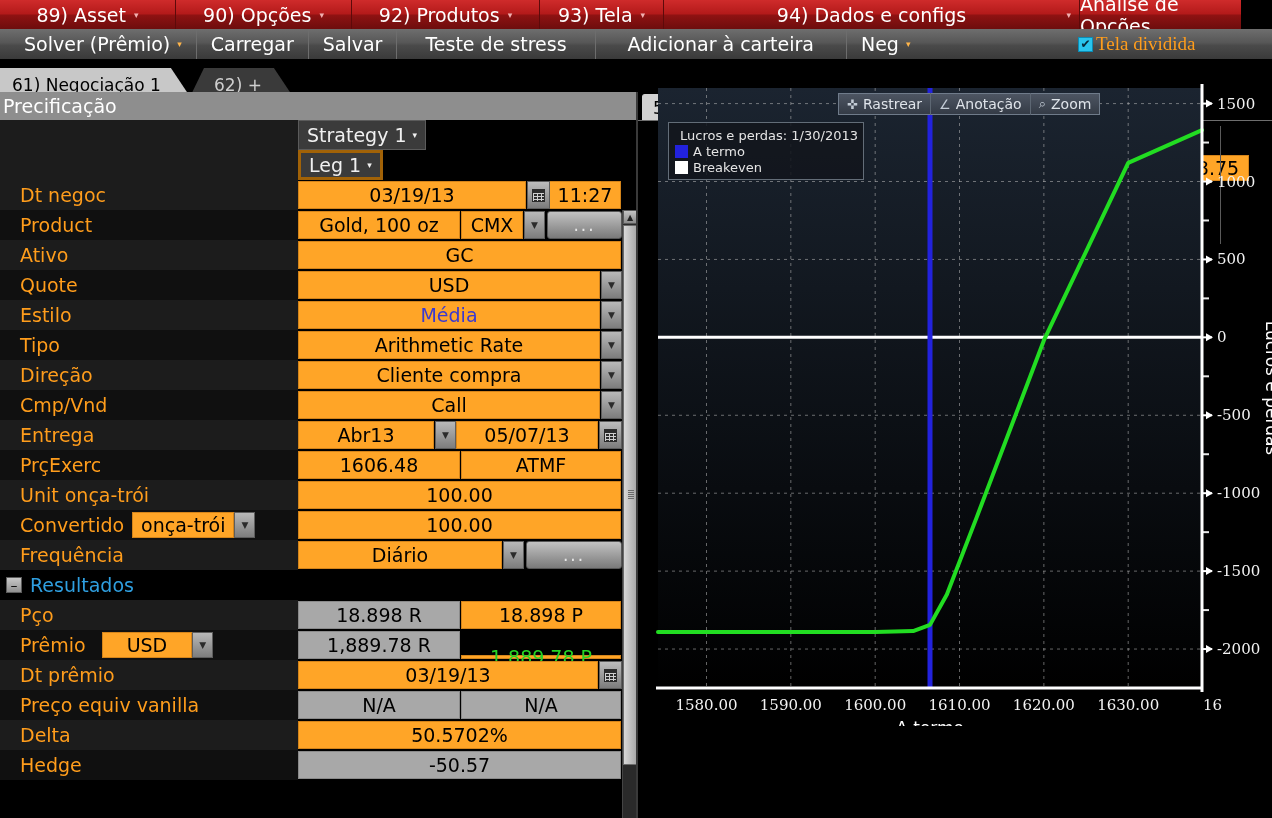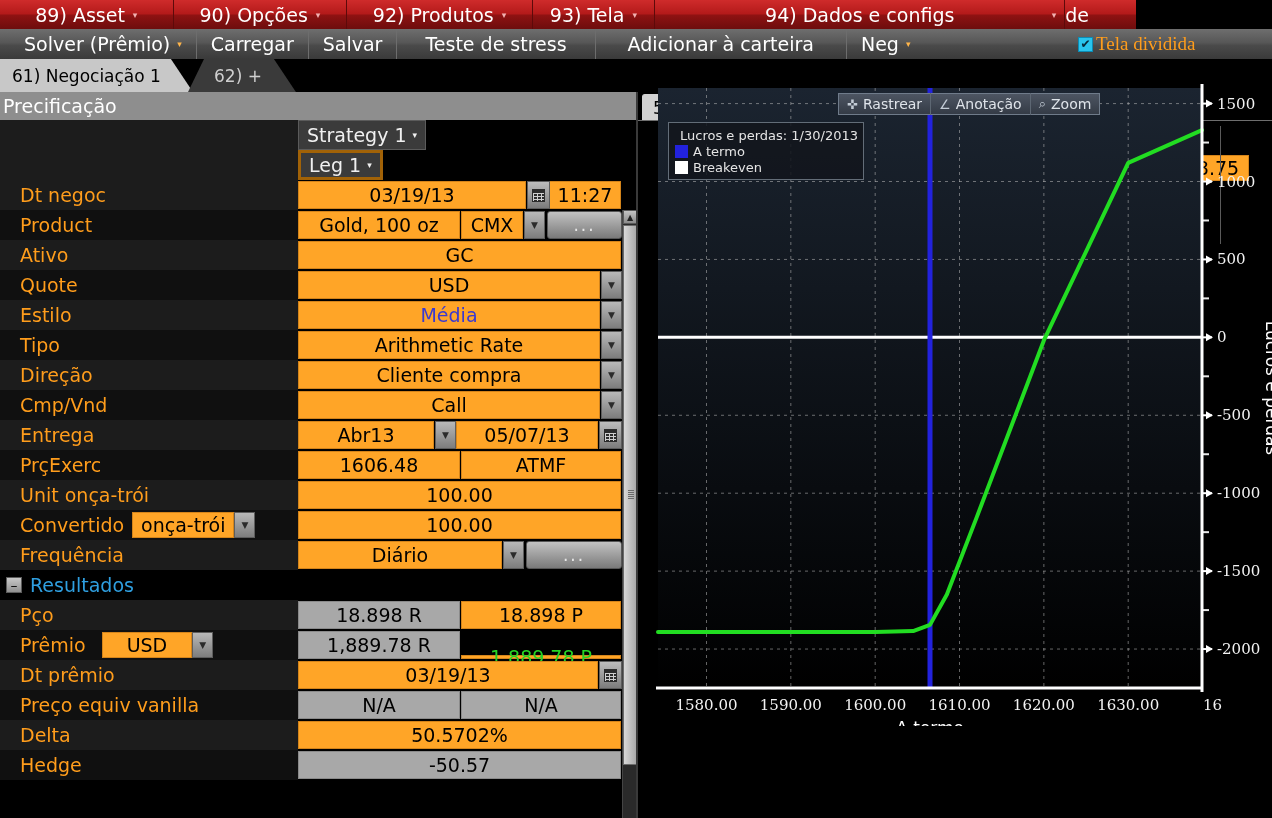--- a/index.html
+++ b/index.html
@@ -6,21 +6,21 @@
   * { box-sizing: border-box; margin:0; padding:0; }
   html,body {
     width:1272px; height:818px;
     background:#000;
     font-family:"DejaVu Sans","Liberation Sans",sans-serif;
     overflow:hidden;
   }
   #app { position:relative; width:1272px; height:818px; background:#000; }
 
   
-  .redbar { position:absolute; left:0; top:0; width:1136px; height:29px;
+  .redbar { position:absolute; left:0; top:0; width:1241px; height:29px;
             background:linear-gradient(180deg,#cf2b2b 0%, #b31a1a 48%, #8f1212 52%, #6d0d0d 100%);
             display:flex; align-items:center; }
   .redbar-item { height:29px; display:flex; align-items:center; justify-content:center;
                  color:#fff; font-size:19px; position:relative;
                  border-right:1px solid #5d0a0a; padding:0 6px; white-space:nowrap; }
   .redbar-item .caret { color:#f0b0b0; font-size:9px; margin-left:8px; }
   .redbar-title { flex:1; display:flex; align-items:center; justify-content:center;
                   color:#fff; font-size:19px; background:transparent; border-right:none; }
 
   
@@ -30,21 +30,21 @@
   .gb-item { height:30px; display:flex; align-items:center; color:#fff; font-size:19px;
              padding:0 14px; white-space:nowrap; border-right:1px solid #6d6d6d; }
   .gb-item .caret { color:#ffb54a; font-size:9px; margin-left:7px; }
   .gb-right { position:absolute; left:1078px; top:0; height:30px; display:flex; align-items:center; }
   .chk-cyan { width:15px; height:15px; background:#29c5ee; border:1px solid #0c8cb5;
               display:flex; align-items:center; justify-content:center;
               color:#05283a; font-size:12px; line-height:1; font-weight:bold; }
   .gb-right .lbl { color:#ff9d1c; font-size:19px; margin-left:3px; white-space:nowrap;font-family:Liberation Serif, serif; }
 
   
-  .tabstrip { position:absolute; left:0; top:59px; width:1272px; height:33px; background:#000; }
+  .tabstrip { position:absolute; left:0; top:68px; width:1272px; height:33px; background:#000; }
   .tab { position:absolute; top:0; height:33px; display:flex; align-items:center;
          padding:0 26px 0 12px; font-size:17px; }
   .tab.active { left:0; background:#c8c8c8; color:#000;
      clip-path: polygon(0 0, calc(100% - 22px) 0, 100% 100%, 0 100%); padding-right:32px;}
   .tab.inactive { left:188px; background:#3a3a3a; color:#cfcfcf;
      clip-path: polygon(16px 0, calc(100% - 22px) 0, 100% 100%, 0 100%); padding-left:26px; padding-right:34px;}
 
   
   .leftpanel { position:absolute; left:0; top:92px; width:636px; height:726px; background:#000; }
   .panel-title { position:absolute; left:0; top:0; width:636px; height:28px;

